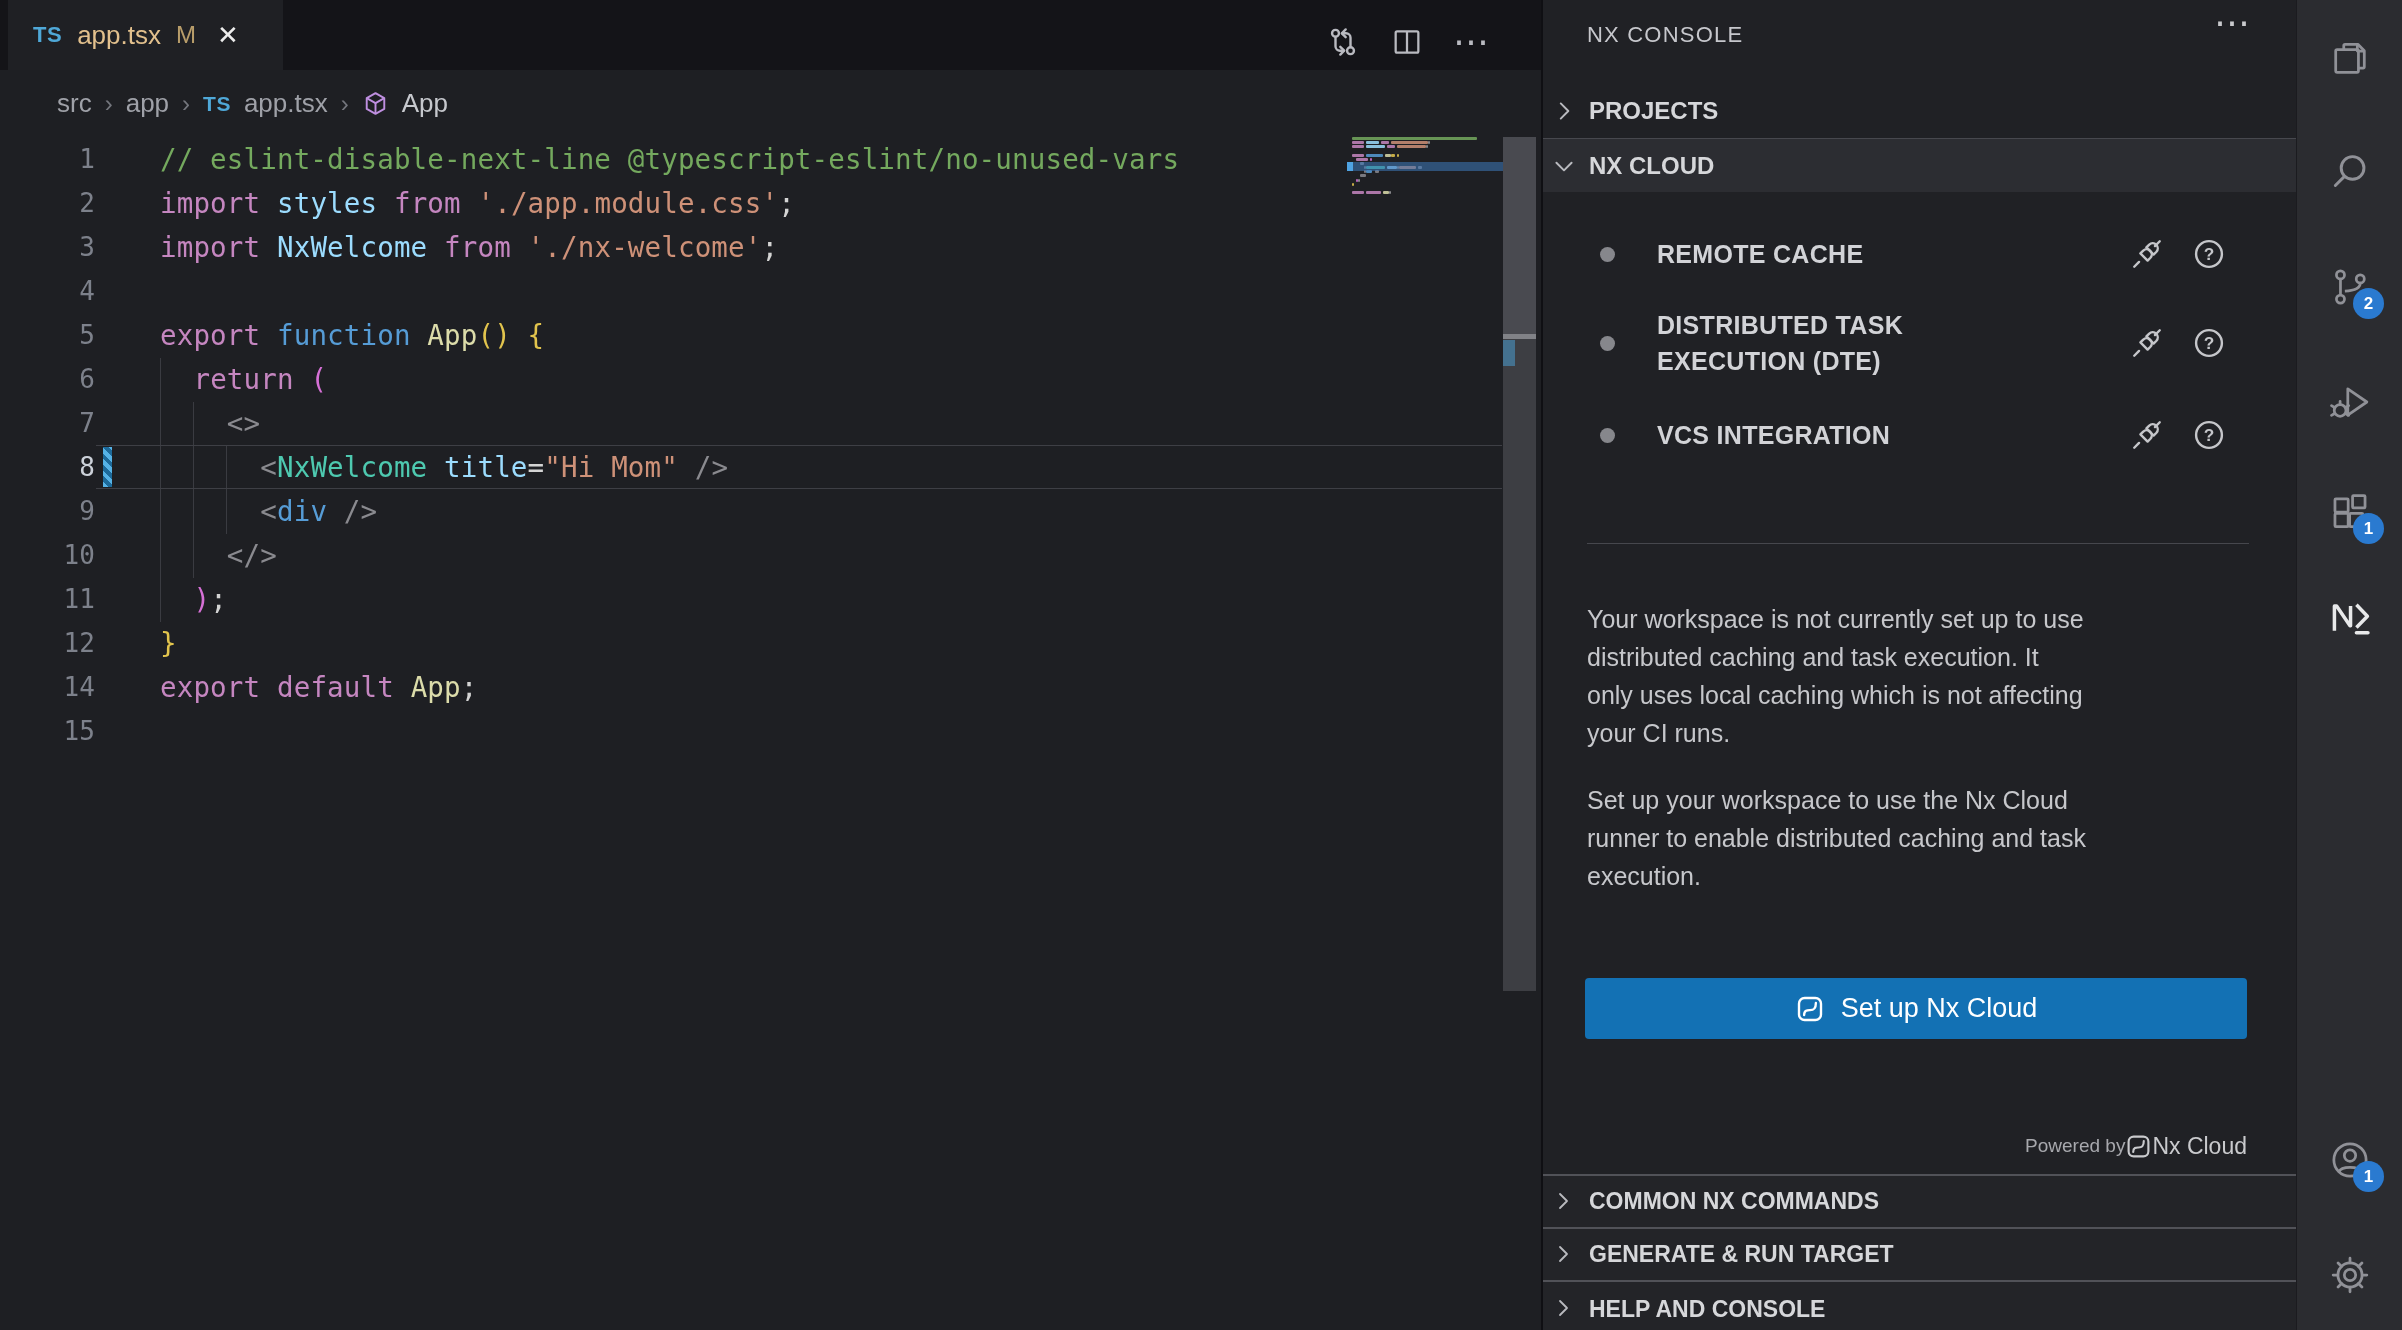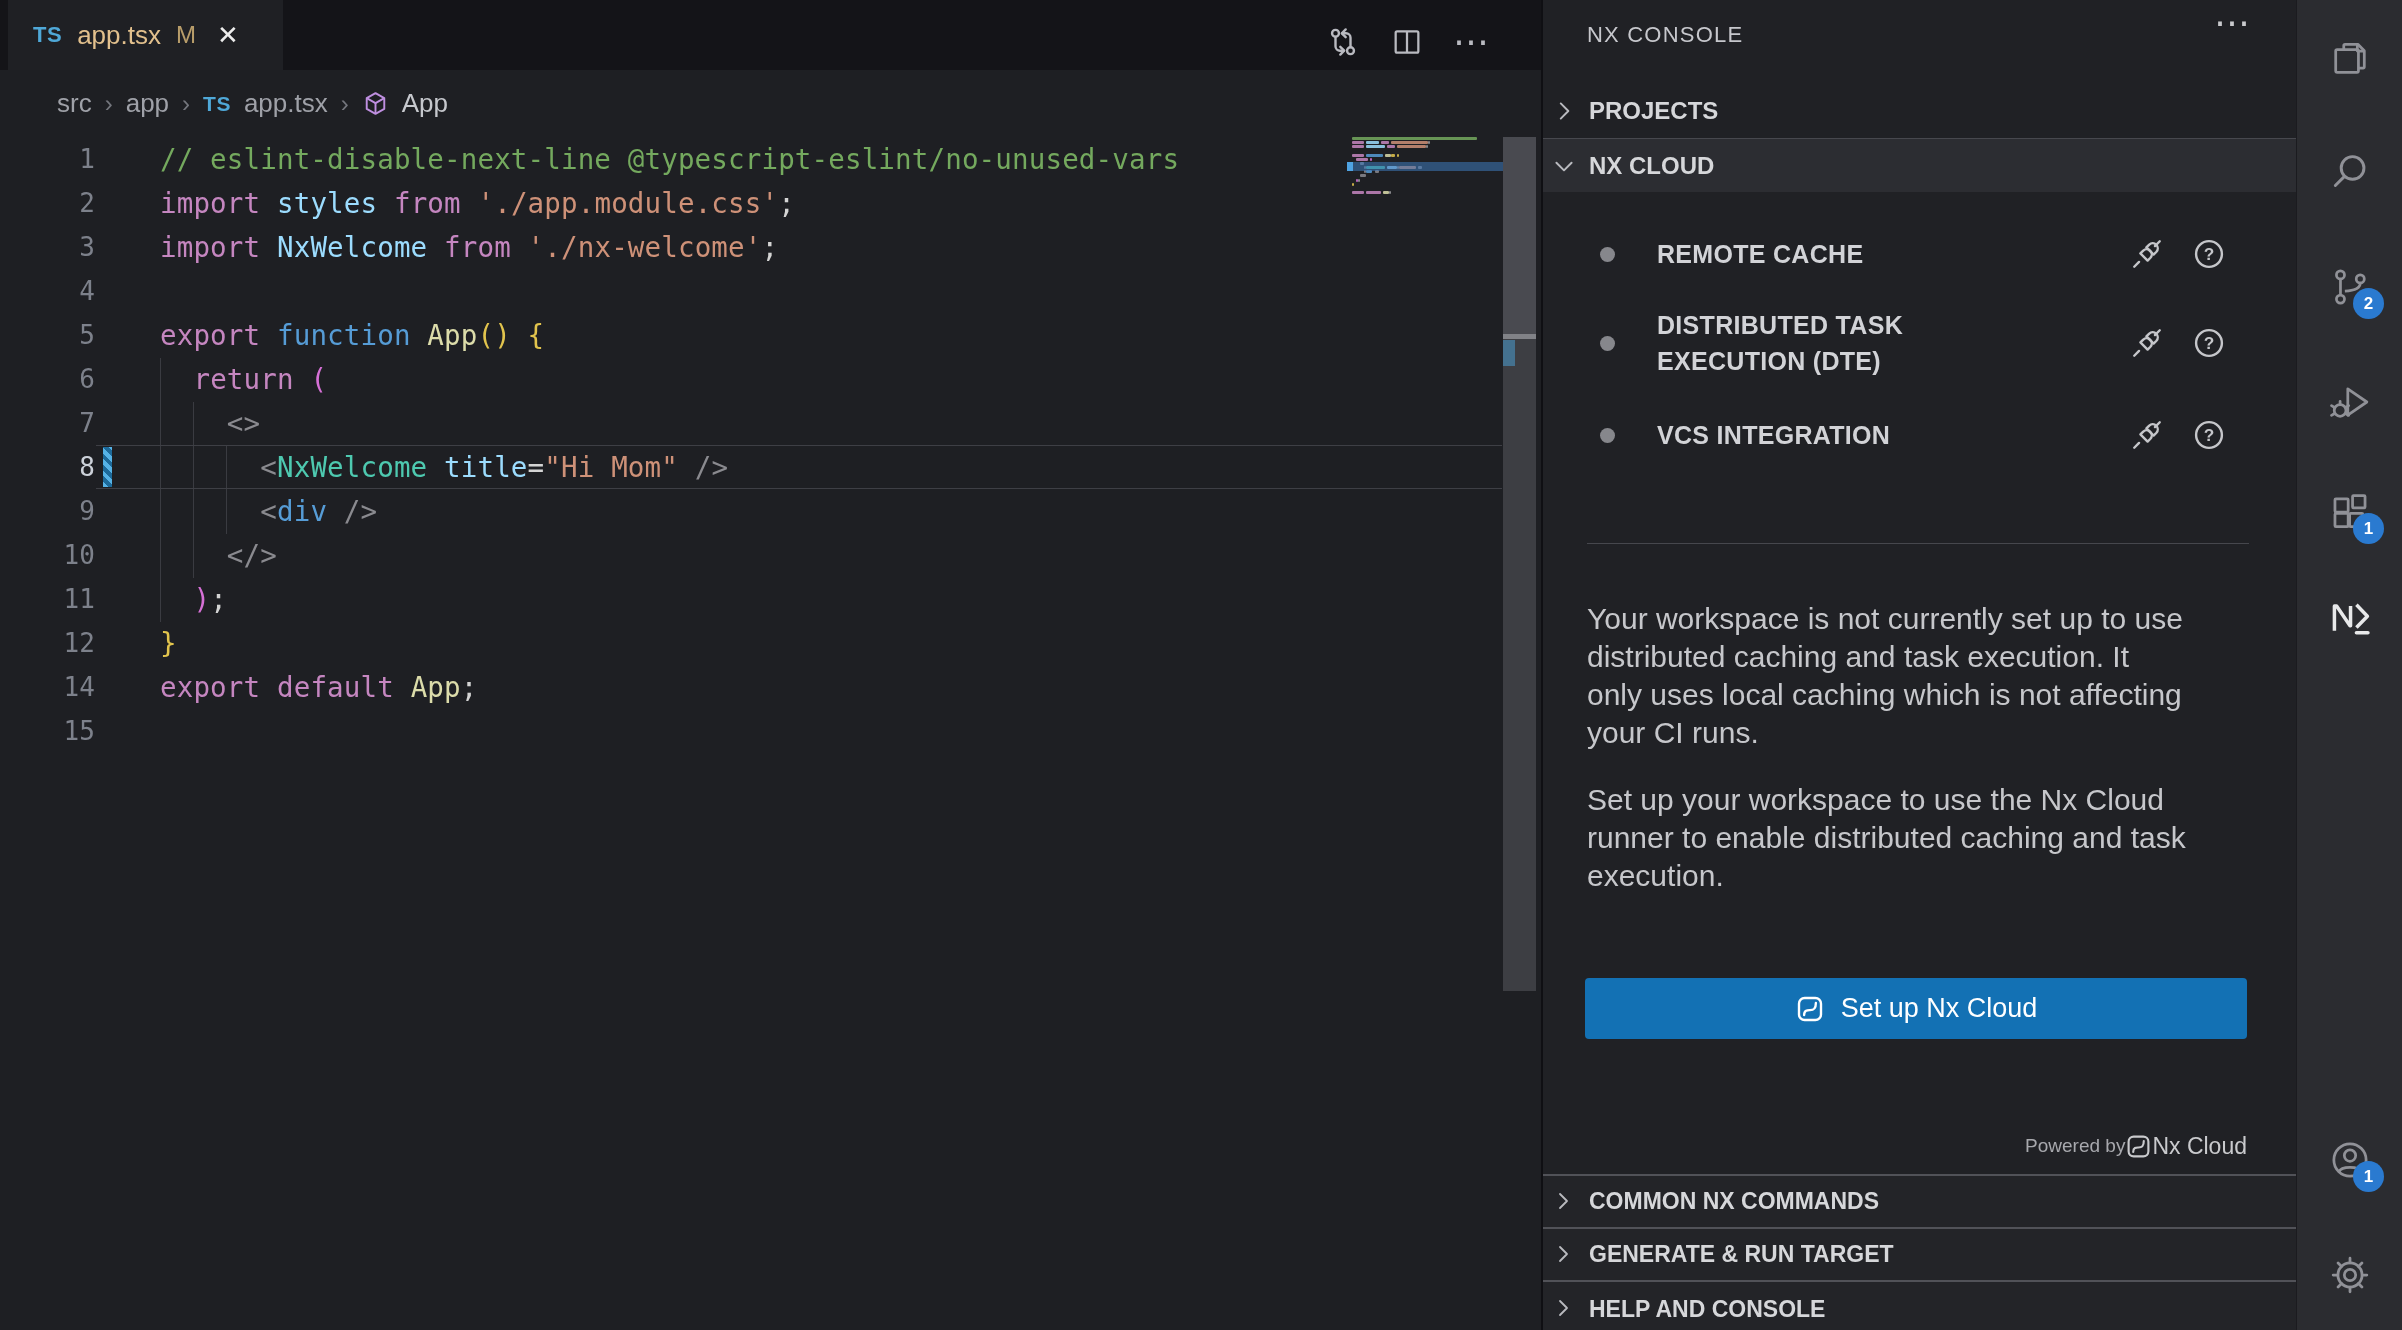--- a/index.html
+++ b/index.html
@@ -66,21 +66,21 @@
   #sect-projects{top:84px;}
   #sect-nxcloud{top:138px;background:#2c2d32;border-top:1px solid #47484e;}
   .chev{width:26px;height:26px;color:#b9babf;flex:0 0 auto;}
   .cloud-item{position:absolute;left:0;width:100%;display:flex;align-items:center;}
   .cloud-item .bullet{position:absolute;left:57px;width:15px;height:15px;border-radius:50%;background:#86878c;}
   .cloud-item .cilabel{position:absolute;left:114px;font-weight:bold;font-size:25px;letter-spacing:.3px;
                        color:#d2d3d7;white-space:pre-line;line-height:36px;}
   .cloud-item .iplug{position:absolute;left:586px;width:36px;height:36px;color:#c5c6ca;}
   .cloud-item .ihelp{position:absolute;left:648px;width:36px;height:36px;color:#c5c6ca;}
   #cloud-divider{position:absolute;left:44px;top:543px;width:662px;height:1px;background:#46474d;}
-  .cloud-para{position:absolute;left:44px;width:680px;font-size:30px;line-height:38px;color:#c6c7cb;white-space:pre-line;}
+  .cloud-para{position:absolute;left:44px;width:680px;font-size:25px;line-height:38px;color:#c6c7cb;white-space:pre-line;}
   #para-0{top:600px;} #para-1{top:781px;}
   #setup-btn{position:absolute;left:42px;top:978px;width:662px;height:61px;background:#1371b4;border:none;
              border-radius:4px;color:#fff;font-size:27px;font-family:"Liberation Sans",sans-serif;
              display:flex;align-items:center;justify-content:center;gap:16px;cursor:pointer;}
   #setup-btn .nxc{width:30px;height:30px;}
   #powered{position:absolute;right:49px;top:1126px;height:40px;display:flex;align-items:center;}
   #powered-label{font-size:19px;color:#a7a8ad;}
   #powered .nxc{width:27px;height:27px;color:#c9cacd;}
   #powered-brand{font-size:23px;color:#c9cacd;}
   .bottom-sect{position:absolute;left:0;width:100%;height:53px;background:#232428;border-top:2px solid #515258;

